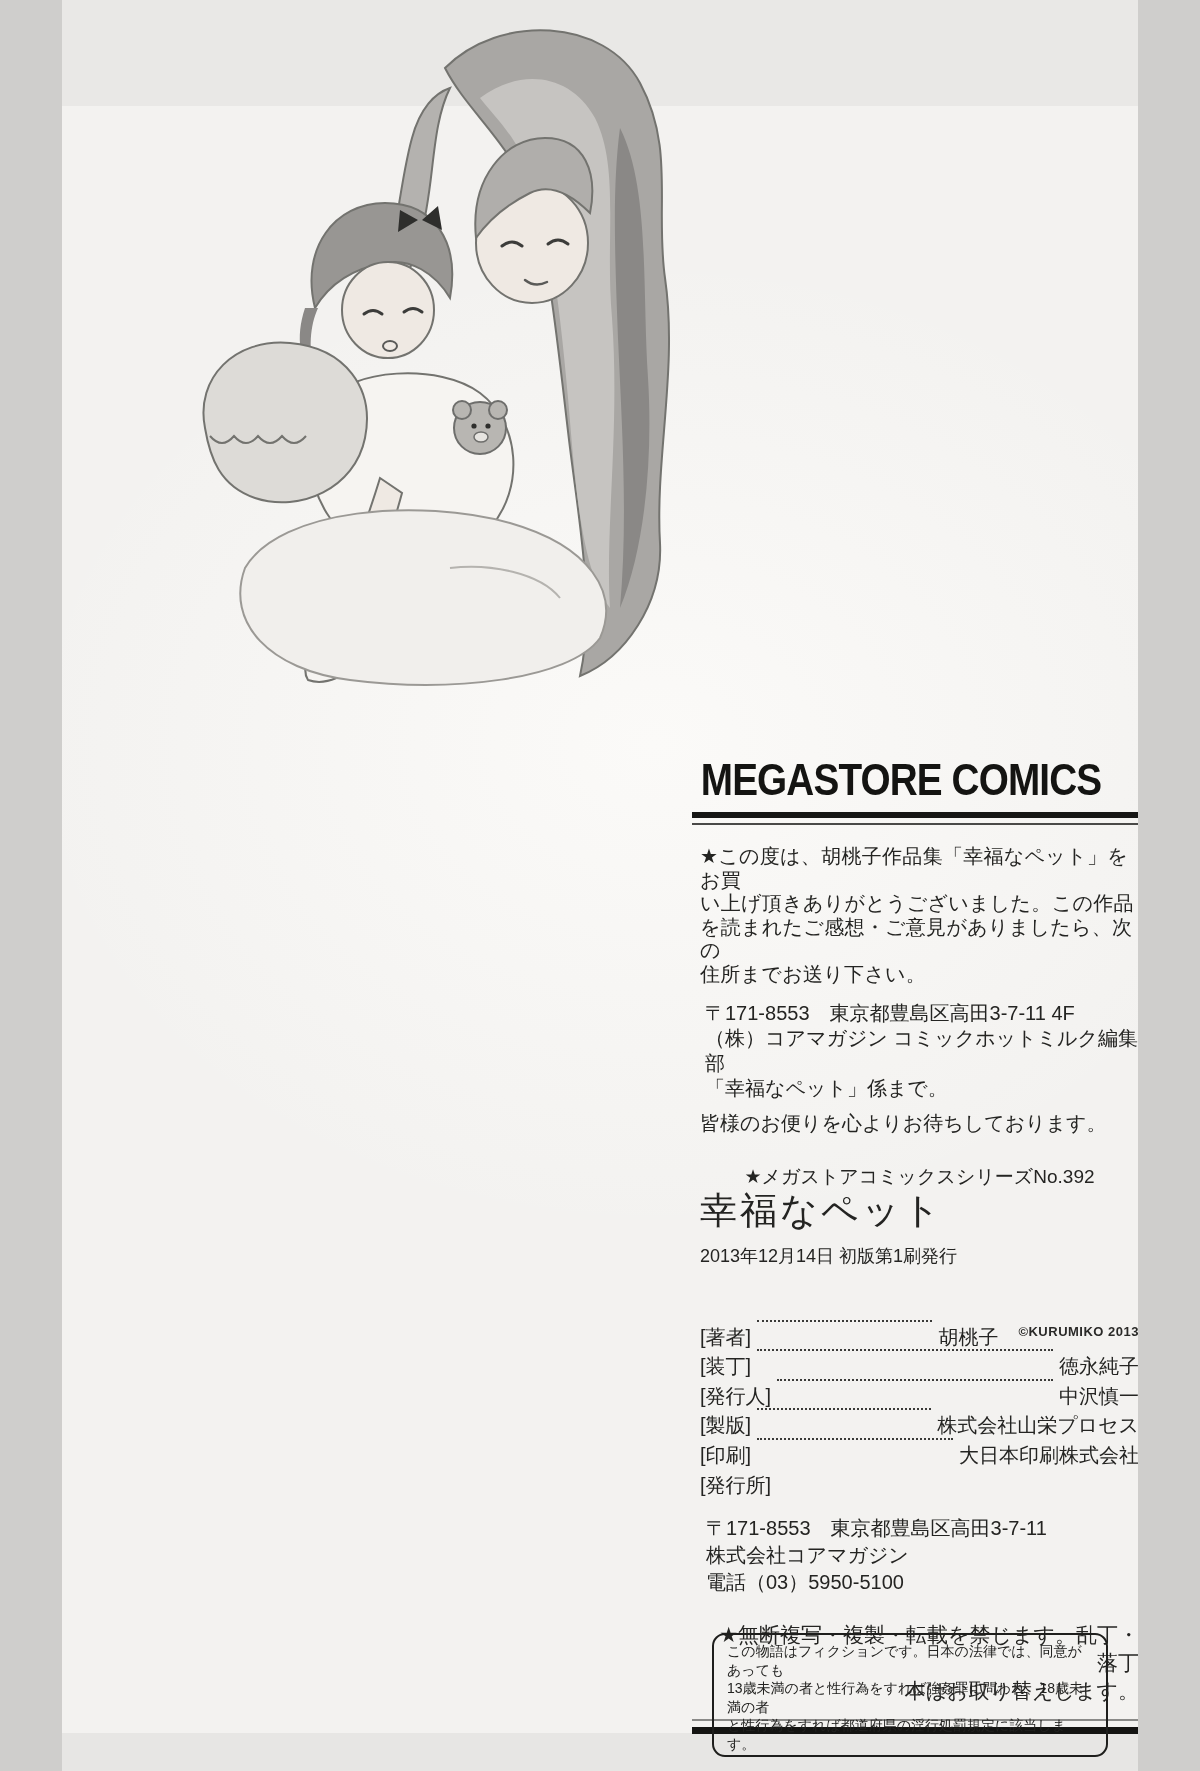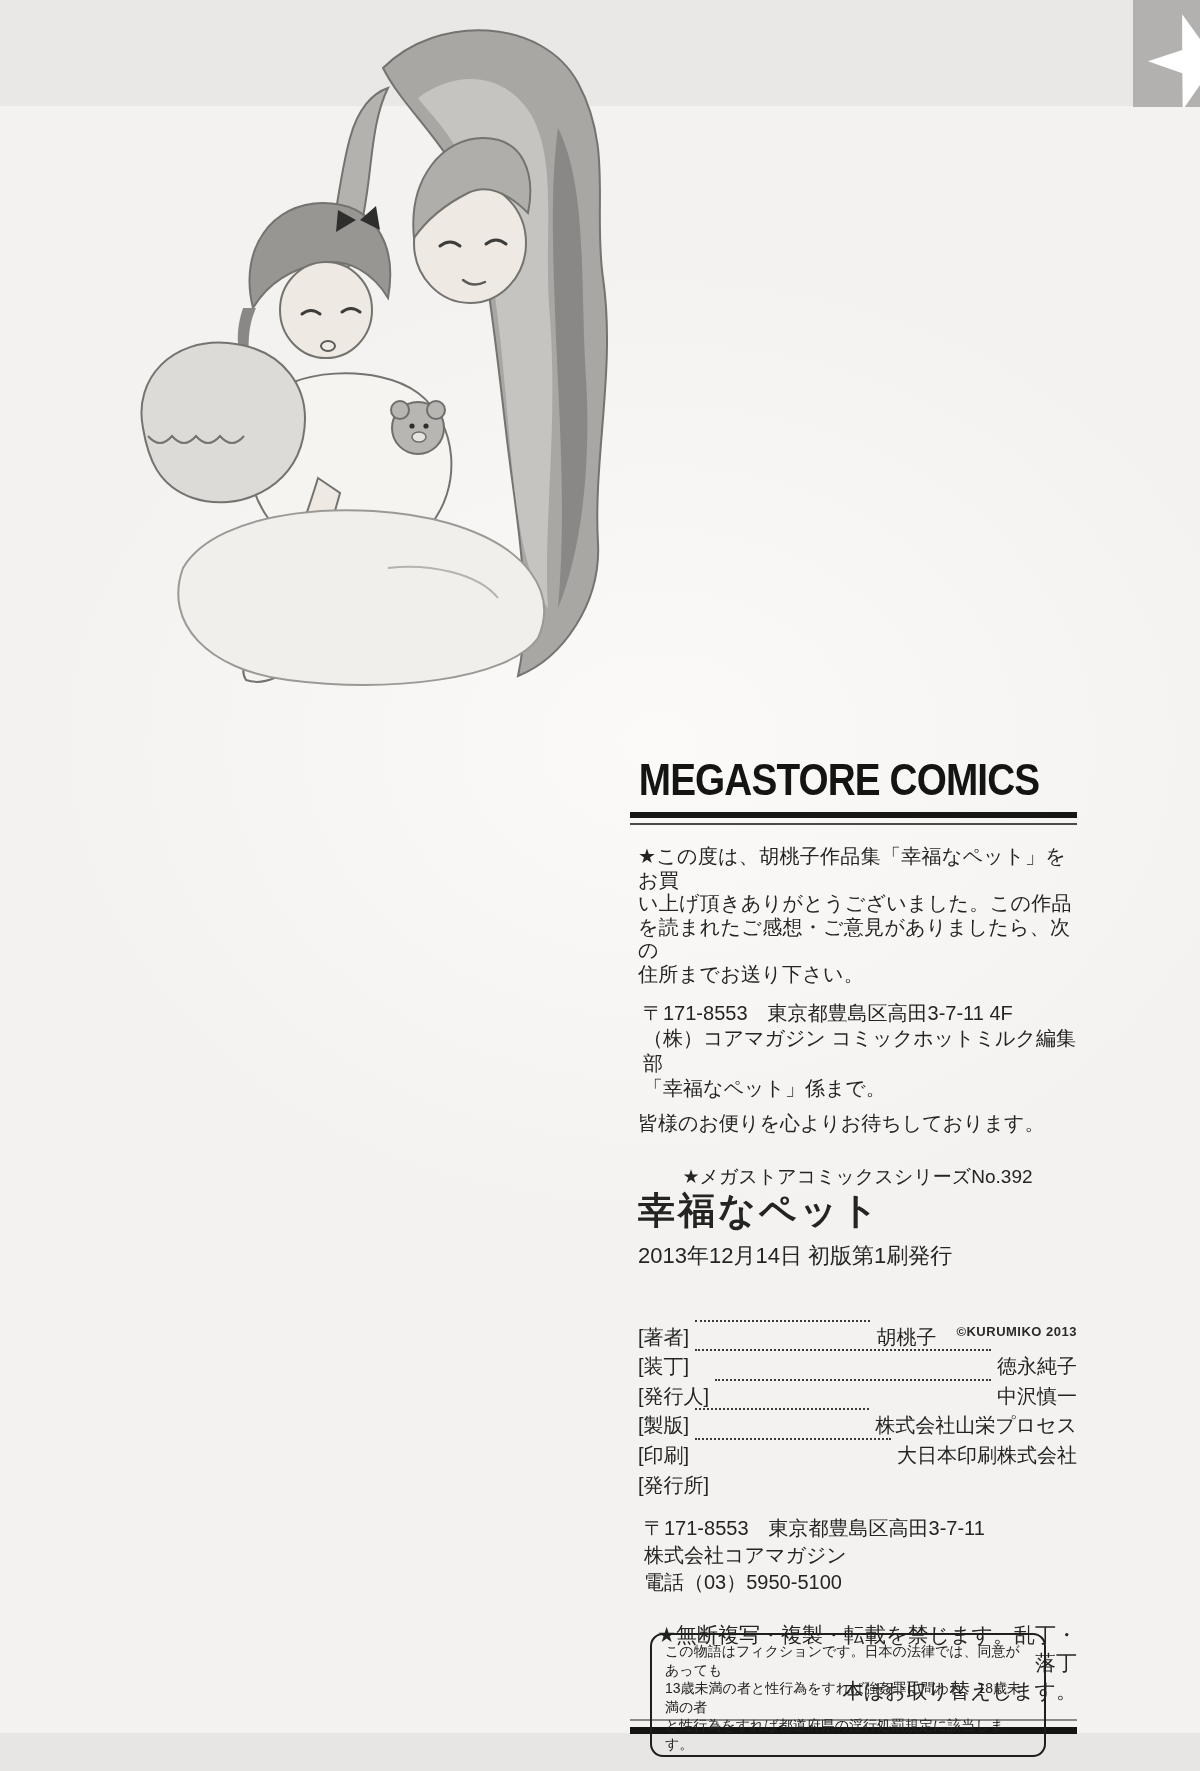--- a/index.html
+++ b/index.html
@@ -1,19 +1,19 @@
 <!DOCTYPE html>
 <html><head>
 <meta charset="utf-8">
 <style>
   * { margin:0; padding:0; box-sizing:border-box; }
   html,body { background:#cfcecc; }
   body { font-family:"Liberation Sans","DejaVu Sans",sans-serif; }
   .page {
-    position:relative; width:1200px; height:1771px; margin:0 auto;
+    position:relative; width:1076px; height:1771px; margin:0 auto;
     background:
       radial-gradient(ellipse 900px 700px at 55% 42%, #fbfaf8 0%, rgba(251,250,248,0) 70%),
       #f3f2f0;
     overflow:hidden; color:#1c1c1a;
   }
   .band-top { position:absolute; left:0; top:0; width:1200px; height:106px; background:#e9e8e6; }
   .band-bottom { position:absolute; left:0; top:1733px; width:1200px; height:38px; background:#e7e6e4; }
   .corner-block { position:absolute; left:1133px; top:0; width:67px; height:107px; background:#b2b1af; overflow:hidden; }
   .corner-block svg { position:absolute; left:14px; top:10px; }
 
@@ -26,22 +26,22 @@
     transform:scaleX(0.88); transform-origin:left center;
   }
   .rule-thick { height:6px; background:#161614; margin-top:8px; }
   .rule-thin  { height:2px; background:#4a4a48; margin-top:5px; }
 
   .jp { color:#242422; }
   .thanks  { margin-top:20px; padding-left:8px; font-size:20px; line-height:23.6px; letter-spacing:0.3px; }
   .addr    { margin-top:14px; padding-left:13px; font-size:20px; line-height:25px; }
   .closing { margin-top:10px; padding-left:8px; font-size:20px; line-height:25px; }
   .series  { margin-top:30px; padding-left:8px; font-size:19px; line-height:22px;text-align:center; }
-  .book-title { margin-top:3px; padding-left:8px; font-size:37px; line-height:40px; font-weight:bold; letter-spacing:3px; }
-  .edition { margin-top:13px; padding-left:8px; font-size:22px; line-height:24px; }
+  .book-title { margin-top:3px; padding-left:8px; font-size:37px; line-height:40px; font-weight:normal; letter-spacing:3px; }
+  .edition { margin-top:13px; padding-left:8px; font-size:18px; line-height:24px; }
 
   .credits { margin-top:56px; padding-left:8px; font-size:20px; }
   .credit-row { display:flex; align-items:flex-start; height:29.5px; }
   .credit-leader { flex:1; border-bottom:2px dotted #3a3a38; margin:0 6px; transform:translateY(-4px); }
   .credit-note { font-size:13px; font-weight:bold; letter-spacing:0.5px; margin-left:20px; color:#2a2a28; }
   .publisher-label { height:29.5px; display:flex; align-items:center; }
   .publisher-lines { margin-top:14px; padding-left:14px; font-size:20px; line-height:27px; }
 
   .copyright { margin-top:25px; padding-left:8px; font-size:21px; line-height:28px;text-align:right; }
   .rule-thin2  { height:2px; background:#8a8a88; margin-top:14px; }

